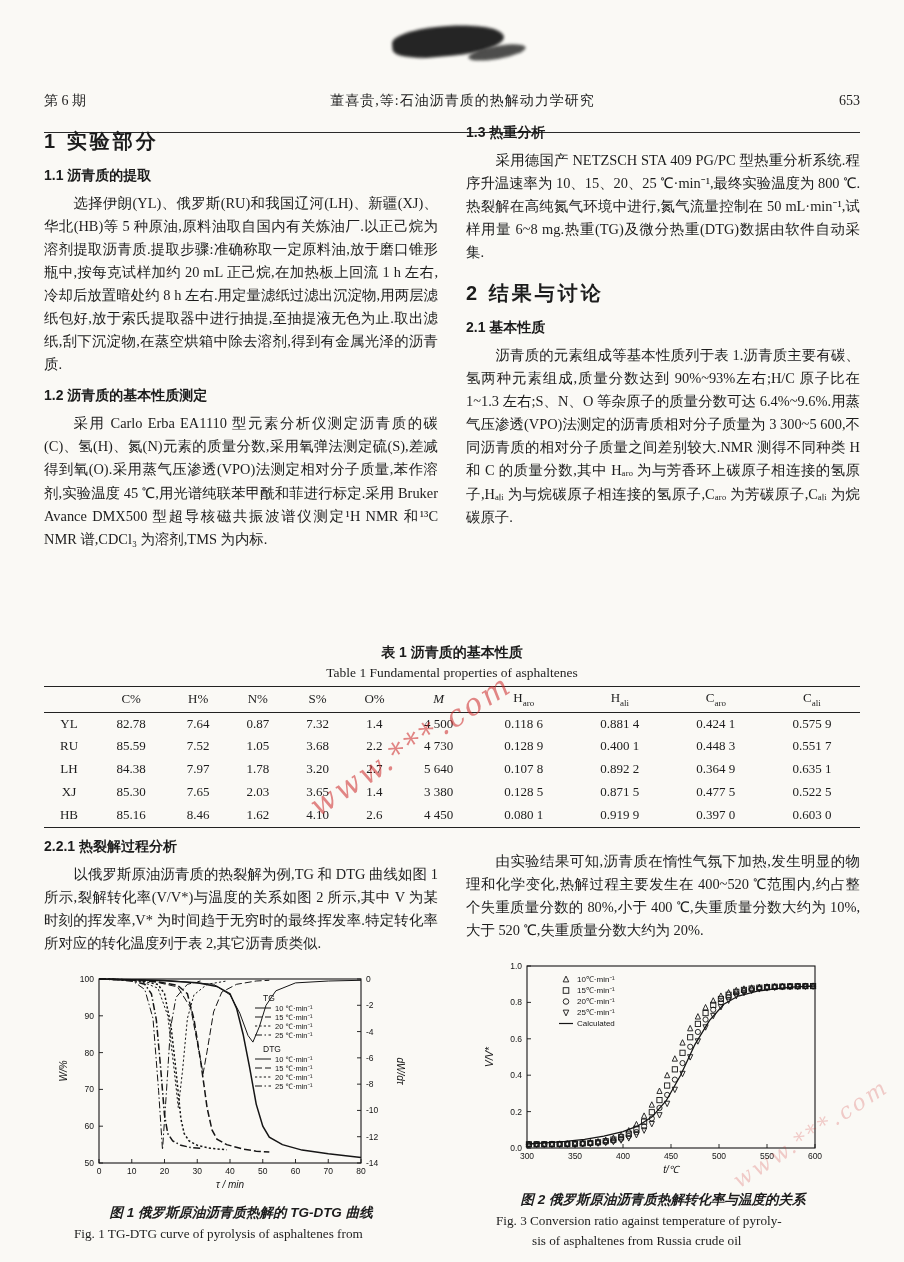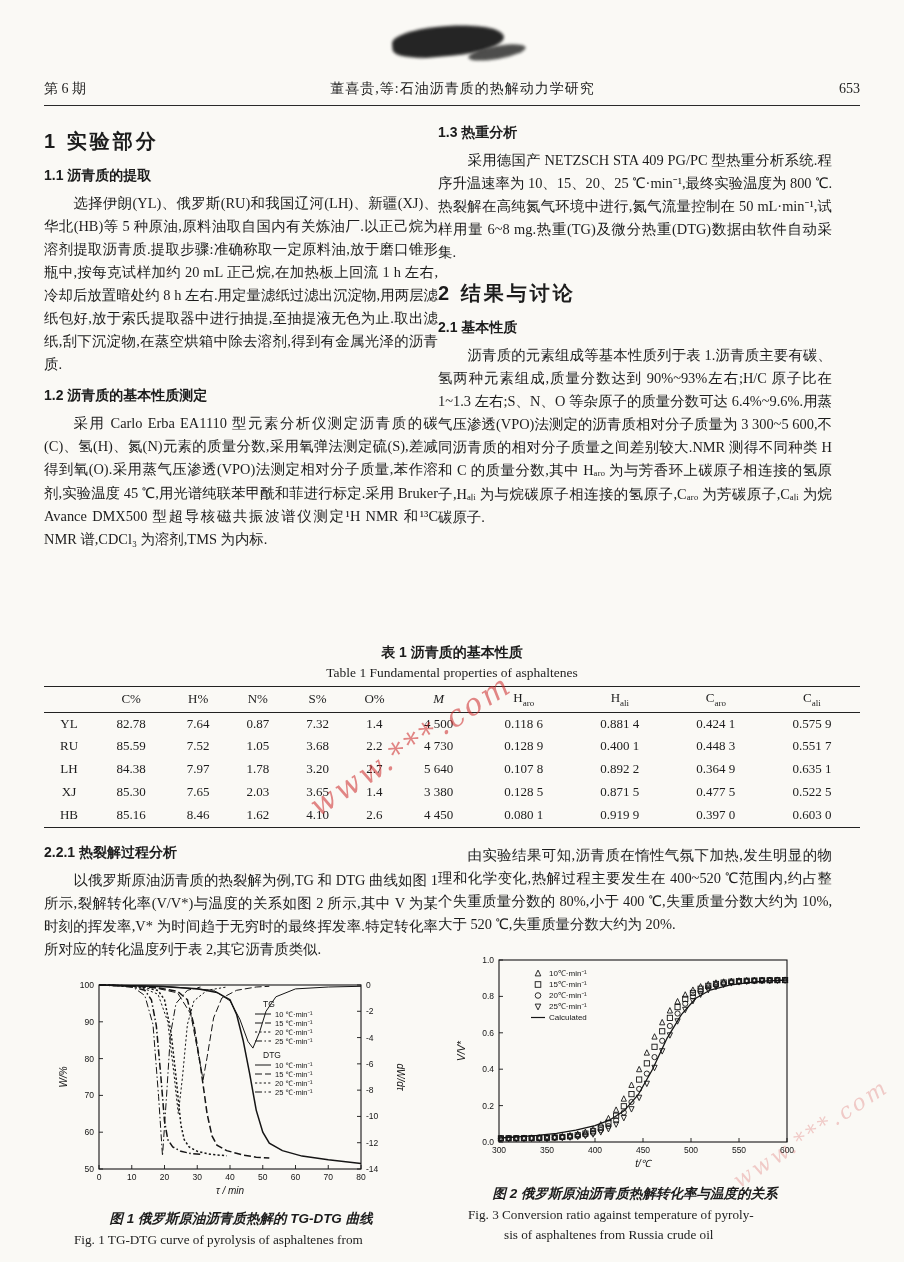--- a/index.html
+++ b/index.html
@@ -1,25 +1,25 @@
 <!DOCTYPE html>
 <html><head>
 <meta charset="utf-8">
 <style>
   html,body{margin:0;padding:0;background:#d8d6d0;}
   .page{width:904px;height:1262px;background:#faf9f5;position:relative;overflow:hidden;
         font-family:"Liberation Serif",serif;color:#1c1c1c;}
   .artifact{position:absolute;background:#141414;filter:blur(1.5px);}
   .a1{top:26px;left:392px;width:112px;height:30px;border-radius:48% 60% 55% 42%;transform:rotate(-5deg);opacity:.92;}
   .a2{top:46px;left:468px;width:58px;height:13px;border-radius:50%;transform:rotate(-10deg);opacity:.75;}
-  .hdr{position:absolute;top:80px;left:44px;width:816px;display:flex;justify-content:space-between;
-       align-items:baseline;font-size:14px;border-bottom:1.6px solid #2a2a2a;padding-bottom:7px;}
+  .hdr{position:absolute;top:92px;left:44px;width:816px;display:flex;justify-content:space-between;
+       align-items:baseline;font-size:14px;border-bottom:1.6px solid #2a2a2a;padding-bottom:22px;}
   .hdr .mid{letter-spacing:1px;}
   .content{position:absolute;top:118px;left:44px;width:816px;}
-  .row{display:flex;}
+  .row{display:flex;gap:28px;}
   .row1{min-height:522px;}
   .col{width:394px;}
   .sec-title{font-family:"Liberation Sans",sans-serif;font-weight:bold;font-size:20px;
              letter-spacing:3px;margin:16px 0 12px;}
   .sec-title.first{margin-top:10px;}
   .sub-title{font-family:"Liberation Sans",sans-serif;font-weight:bold;font-size:14px;margin:11px 0 7px;}
   p.body{font-size:14.4px;line-height:1.6;text-align:justify;text-indent:2.05em;margin:0;}
   .table-block{margin-top:4px;}
   .tbl-cap-zh{text-align:center;font-family:"Liberation Sans",sans-serif;font-weight:bold;font-size:14px;margin:4px 0 3px;}
   .tbl-cap-en{text-align:center;font-size:13.5px;margin:0 0 5px;}
@@ -156,21 +156,21 @@
               <td>0.919 9</td>
               <td>0.397 0</td>
               <td>0.603 0</td>
             </tr>
           </tbody>
       </table>
     </div>
 
     <div class="row">
       <div class="col">
-        <div class="sub-title" style="margin-top:16px">2.2.1  热裂解过程分析</div>
+        <div class="sub-title" style="margin-top:10px">2.2.1  热裂解过程分析</div>
         <p class="body">以俄罗斯原油沥青质的热裂解为例,TG 和 DTG 曲线如图 1 所示,裂解转化率(V/V*)与温度的关系如图 2 所示,其中 V 为某时刻的挥发率,V* 为时间趋于无穷时的最终挥发率.特定转化率所对应的转化温度列于表 2,其它沥青质类似.</p>
         <div class="figure">
           <svg id="fig1-svg" width="372" height="236" viewBox="0 0 372 236">
               <rect x="44" y="14" width="262" height="184" fill="none" stroke="#151515" stroke-width="1.1"></rect>
               <line x1="44" y1="198" x2="44" y2="194" stroke="#151515" stroke-width="0.9"></line>
               <text x="44" y="209" font-size="8.5" text-anchor="middle" fill="#151515" font-family="Liberation Sans, sans-serif">0</text>
               <line x1="76.75" y1="198" x2="76.75" y2="194" stroke="#151515" stroke-width="0.9"></line>
               <text x="76.75" y="209" font-size="8.5" text-anchor="middle" fill="#151515" font-family="Liberation Sans, sans-serif">10</text>
               <line x1="109.5" y1="198" x2="109.5" y2="194" stroke="#151515" stroke-width="0.9"></line>
               <text x="109.5" y="209" font-size="8.5" text-anchor="middle" fill="#151515" font-family="Liberation Sans, sans-serif">20</text>
@@ -245,21 +245,21 @@
               <text x="220" y="124" font-size="7.5" text-anchor="start" fill="#151515" font-family="Liberation Sans, sans-serif">25 ℃·min⁻¹</text>
             </svg>
           <div class="fig-cap-zh">图 1  俄罗斯原油沥青质热解的 TG-DTG 曲线</div>
           <div class="fig-cap-en">
             <span>Fig. 1  TG-DTG curve of pyrolysis of asphaltenes from</span>
             
           </div>
         </div>
       </div>
       <div class="col">
-        <p class="body" style="margin-top:16px">由实验结果可知,沥青质在惰性气氛下加热,发生明显的物理和化学变化,热解过程主要发生在 400~520 ℃范围内,约占整个失重质量分数的 80%,小于 400 ℃,失重质量分数大约为 10%,大于 520 ℃,失重质量分数大约为 20%.</p>
+        <p class="body" style="margin-top:22px">由实验结果可知,沥青质在惰性气氛下加热,发生明显的物理和化学变化,热解过程主要发生在 400~520 ℃范围内,约占整个失重质量分数的 80%,小于 400 ℃,失重质量分数大约为 10%,大于 520 ℃,失重质量分数大约为 20%.</p>
         <div class="figure">
           <svg id="fig2-svg" width="372" height="236" viewBox="0 0 372 236">
               <rect x="50" y="14" width="288" height="182" fill="none" stroke="#151515" stroke-width="1.1"></rect>
               <line x1="50" y1="196" x2="50" y2="192" stroke="#151515" stroke-width="0.9"></line>
               <text x="50" y="207" font-size="8.5" text-anchor="middle" fill="#151515" font-family="Liberation Sans, sans-serif">300</text>
               <line x1="98" y1="196" x2="98" y2="192" stroke="#151515" stroke-width="0.9"></line>
               <text x="98" y="207" font-size="8.5" text-anchor="middle" fill="#151515" font-family="Liberation Sans, sans-serif">350</text>
               <line x1="146" y1="196" x2="146" y2="192" stroke="#151515" stroke-width="0.9"></line>
               <text x="146" y="207" font-size="8.5" text-anchor="middle" fill="#151515" font-family="Liberation Sans, sans-serif">400</text>
               <line x1="194" y1="196" x2="194" y2="192" stroke="#151515" stroke-width="0.9"></line>

